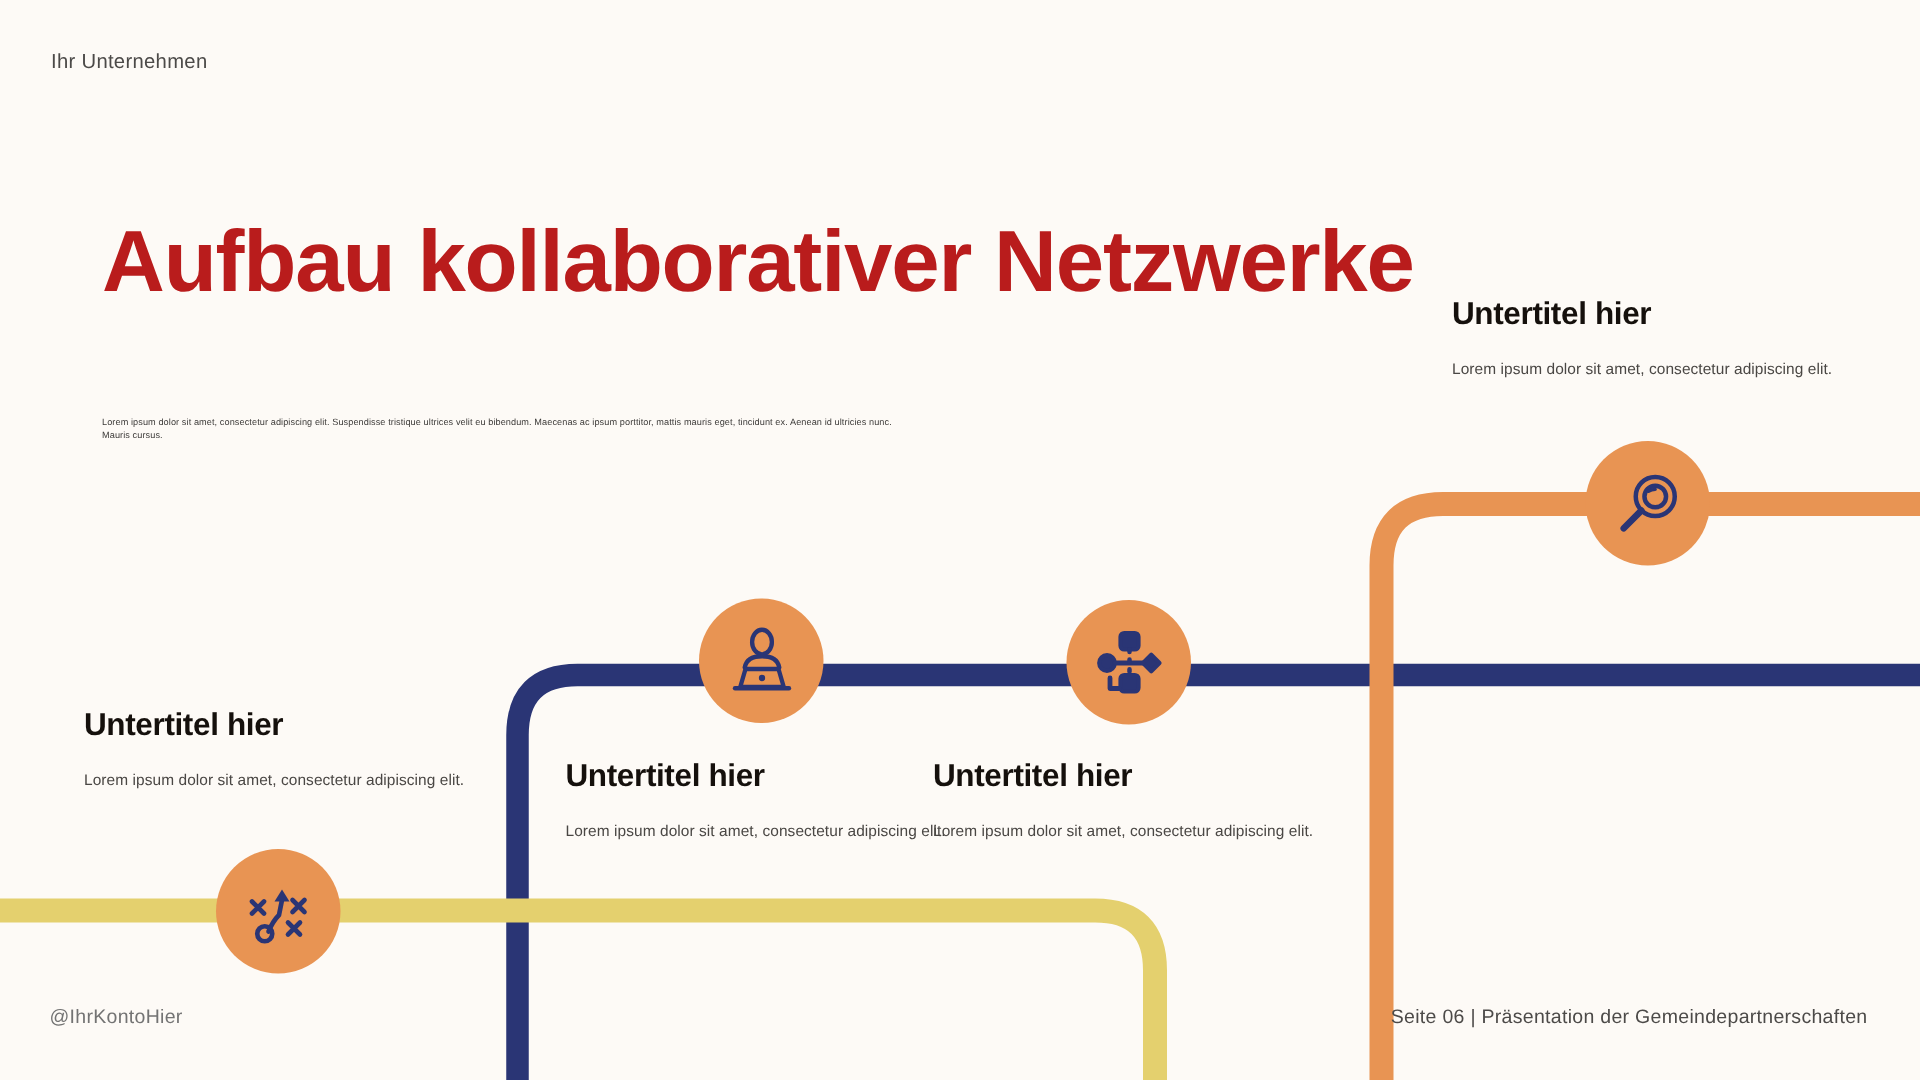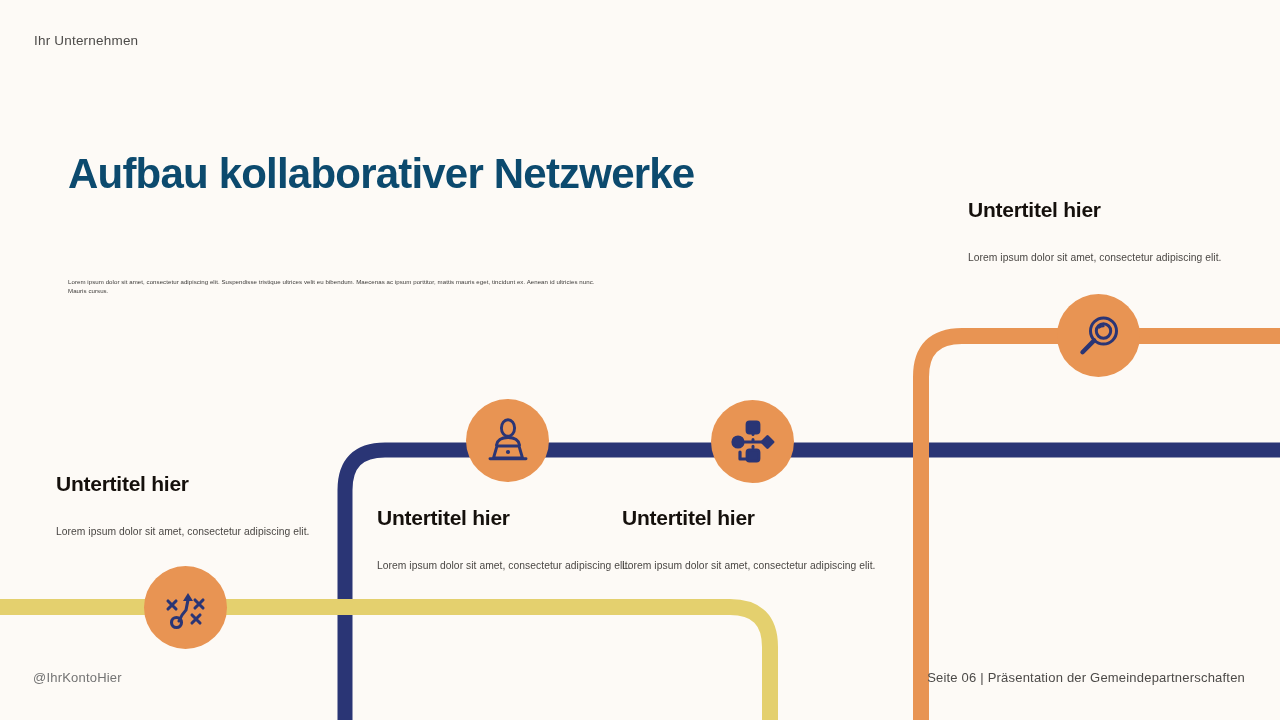--- a/index.html
+++ b/index.html
@@ -40,24 +40,24 @@
     left: 34px;
     top: 33px;
     font-size: 13.5px;
     color: #4c4a48;
     letter-spacing: 0.2px;
   }
 
   .page-title {
     position: absolute;
     left: 68px;
-    top: 123px;
-    font-size: 42px;
+    top: 105px;
+    font-size: 58px;
     font-weight: 700;
-    color: #0c4a6e;
+    color: #b91c1c;
     letter-spacing: -0.8px;
     line-height: 1.08;
   }
 
   .lead-paragraph {
     position: absolute;
     left: 68px;
     top: 271px;
     width: 540px;
     font-size: 6.1px;
@@ -72,21 +72,21 @@
     text-align: left;
   }
   .node-title {
     font-size: 21px;
     font-weight: 700;
     color: #15100c;
     letter-spacing: -0.25px;
     white-space: nowrap;
   }
   .node-desc {
-    margin-top: 30px;
+    margin-top: 19px;
     font-size: 10.3px;
     color: #4a4744;
     letter-spacing: 0.05px;
     white-space: nowrap;
   }
 
   #block-1 { left: 56px;  top: 472px; width: 262px; }
   #block-2 { left: 377px; top: 506px; width: 262px; }
   #block-3 { left: 622px; top: 506px; width: 262px; }
   #block-4 { left: 968px; top: 198px; width: 262px; }

